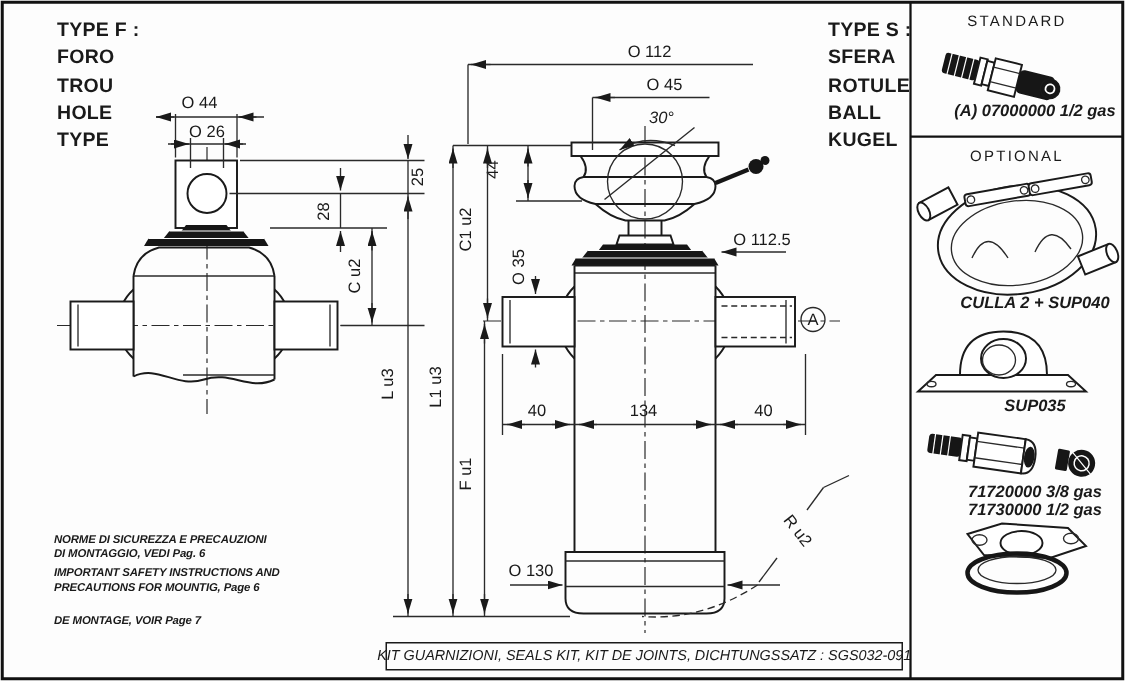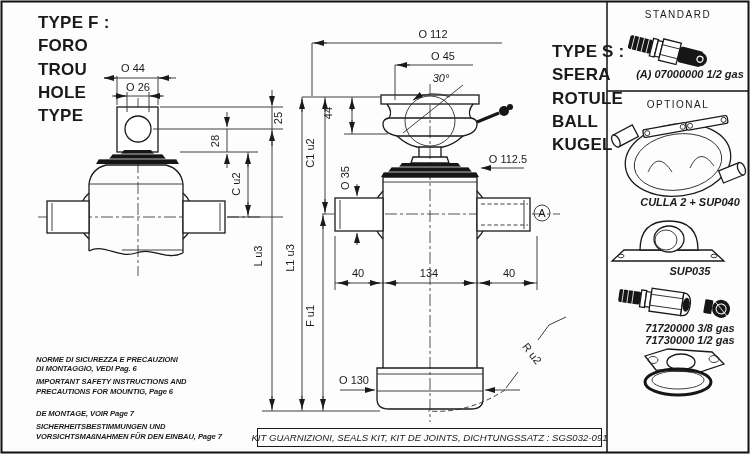--- a/index.html
+++ b/index.html
@@ -1,20 +1,20 @@
 <!DOCTYPE html>
 <html><head>
 <meta charset="utf-8">
 <style>
   html,body{margin:0;padding:0;background:#e8e8e8;}
   #stage{position:relative;width:750px;height:454px;background:#fdfdfd;overflow:hidden;
          font-family:"Liberation Sans", sans-serif;color:#1a1a1a;}
   svg{position:absolute;left:0;top:0;}
   .ov{position:absolute;line-height:1.25;}
-  .legend{font-size:17px;font-weight:700;letter-spacing:.2px;}
+  .legend{font-size:13px;font-weight:700;letter-spacing:.2px;}
   .legend div{margin-bottom:2px;}
   .panel-title{font-size:10px;letter-spacing:1.5px;font-weight:400;text-align:center;}
   .part-code{font-style:italic;font-weight:700;font-size:11px;text-align:center;white-space:nowrap;padding-left:12px;}
   .safety{font-size:7.6px;font-style:italic;font-weight:600;letter-spacing:-.1px;}
   .safety p{margin:0 0 3.5px 0;}
   .kitbar{border:1.3px solid #1a1a1a;display:flex;align-items:center;justify-content:center;
           font-style:italic;font-weight:400;font-size:9.6px;white-space:nowrap;}
   text{font-family:"Liberation Sans",sans-serif;font-size:11px;fill:#1a1a1a;}
   .it{font-style:italic;}
   .ln{stroke:#1a1a1a;stroke-width:1.3;fill:none;}
@@ -327,41 +327,40 @@
 </svg>
 
 <div class="ov legend" style="left:38px;top:12px;">
   <div>TYPE F :</div>
   <div>FORO</div>
   <div>TROU</div>
   <div>HOLE</div>
   <div>TYPE</div>
 </div>
 
-<div class="ov legend" style="left:552px;top:12px;margin-top:29px;">
+<div class="ov legend" style="left:552px;top:12px;">
   <div>TYPE S :</div>
   <div>SFERA</div>
   <div>ROTULE</div>
   <div>BALL</div>
   <div>KUGEL</div>
 </div>
 
 <div class="ov panel-title" style="left:612px;top:9px;width:132px;">STANDARD</div>
 <div class="ov part-code" style="left:608px;top:68px;width:140px;">(A) 07000000 1/2 gas</div>
 
 <div class="ov panel-title" style="left:612px;top:99px;width:132px;">OPTIONAL</div>
 <div class="ov part-code" style="left:608px;top:196px;width:140px;">CULLA 2 + SUP040</div>
 <div class="ov part-code" style="left:608px;top:265px;width:140px;">SUP035</div>
 <div class="ov part-code" style="left:608px;top:322px;width:140px;">71720000 3/8 gas</div>
 <div class="ov part-code" style="left:608px;top:334px;width:140px;">71730000 1/2 gas</div>
 
 <div class="ov safety" style="left:36px;top:355px;width:215px;">
   <p><span>NORME DI SICUREZZA E PRECAUZIONI</span><br><span>DI MONTAGGIO, VEDI Pag. 6</span></p>
   <p><span>IMPORTANT SAFETY INSTRUCTIONS AND</span><br><span>PRECAUTIONS FOR MOUNTIG, Page 6</span></p>
   <p><br><span>DE MONTAGE, VOIR Page 7</span></p>
-  <p><span>SICHERHEITSBESTIMMUNGEN UND</span><br><span>VORSICHTSMAßNAHMEN FÜR DEN EINBAU, Page 7</span></p>
 </div>
 
 <div class="ov kitbar" style="left:257px;top:428px;width:343px;height:17px;">
   <span>KIT GUARNIZIONI, SEALS KIT, KIT DE JOINTS, DICHTUNGSSATZ : SGS032-091</span>
 </div>
 
 </div>
 
 </body></html>

